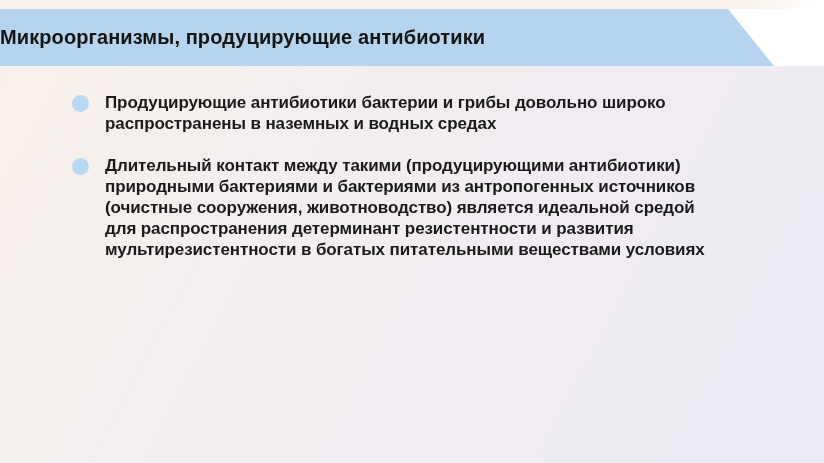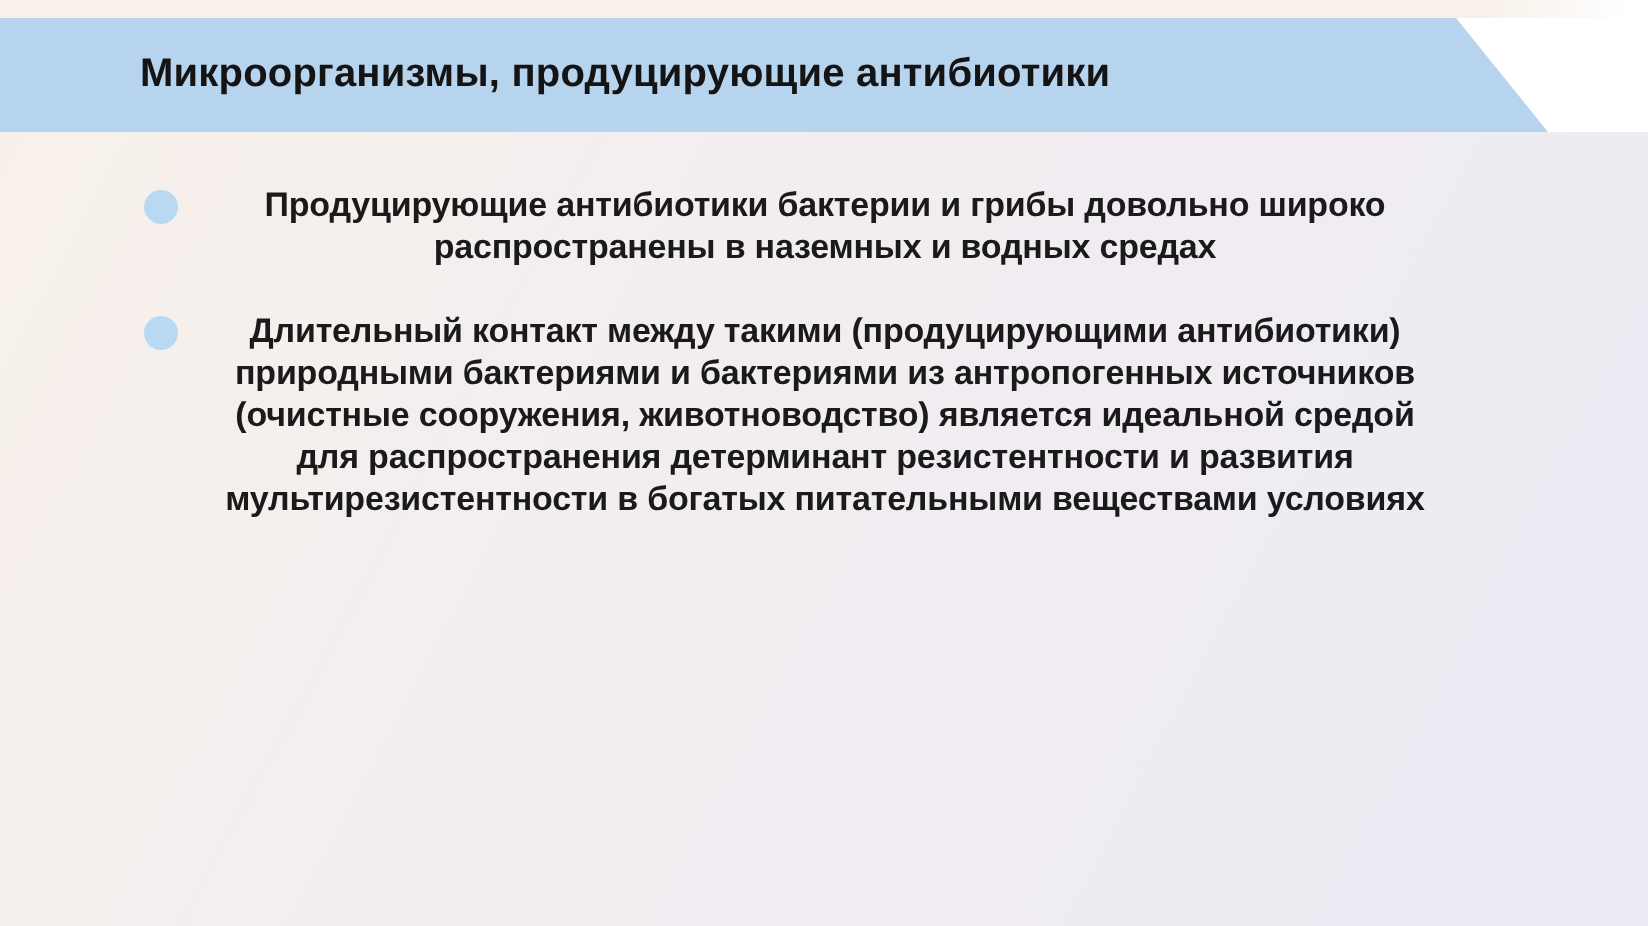--- a/index.html
+++ b/index.html
@@ -42,21 +42,20 @@
     position:absolute;
     top:0;left:0;
     width:774px;height:100%;
     background:var(--banner-blue);
     clip-path:polygon(0 0,calc(100% - 46px) 0,100% 100%,0 100%);
     display:flex;
     align-items:center;
   }
   .slide-title{
     margin:0;
-    padding-left:70px;
     font-size:20px;
     font-weight:700;
     letter-spacing:.1px;
     color:#141414;
   }
   .content{
     position:absolute;
     top:92px;
     left:72px;
     width:648px;
@@ -75,21 +74,20 @@
     background:var(--bullet-blue);
   }
   .bullet-text{
     margin:0;
     font-size:17px;
     line-height:21px;
     font-weight:600;
     letter-spacing:-0.1px;
     color:var(--text-dark);
     max-width:632px;
-    text-align:center;
   }
 </style>
 </head>
 <body>
 
 <div class="slide">
 
   <div class="top-strip"></div>
 
   <header class="header-band">

